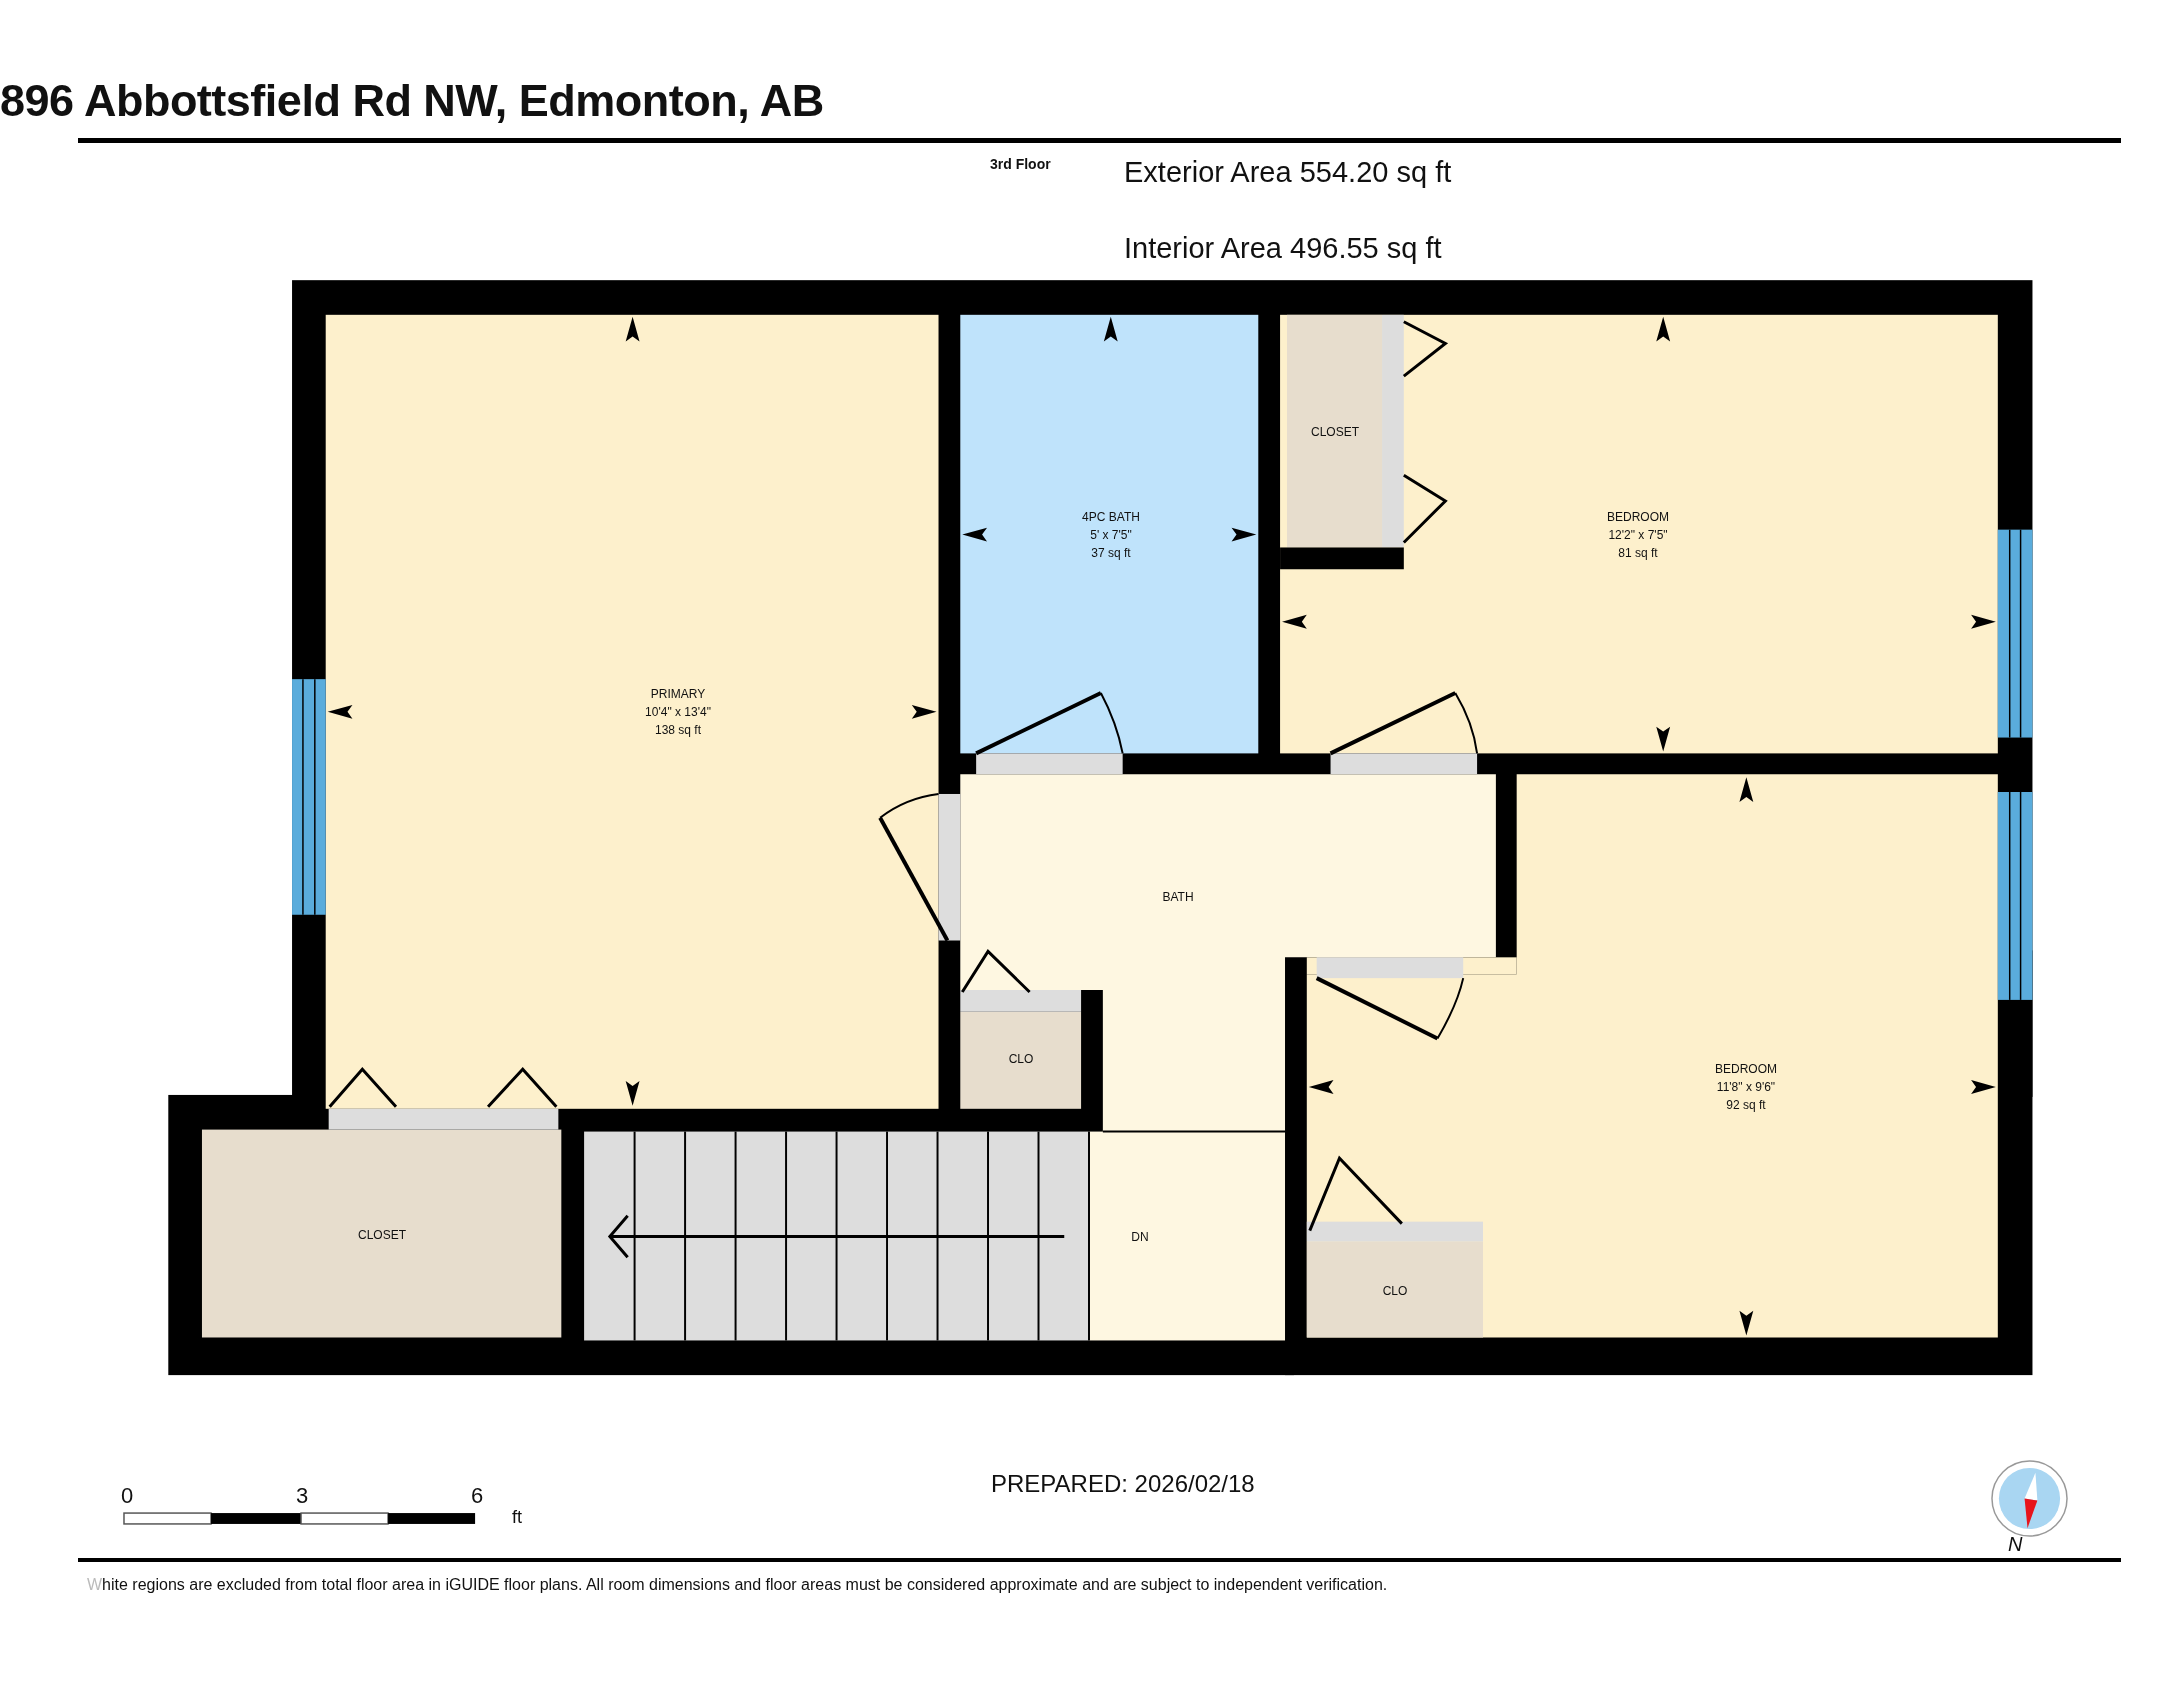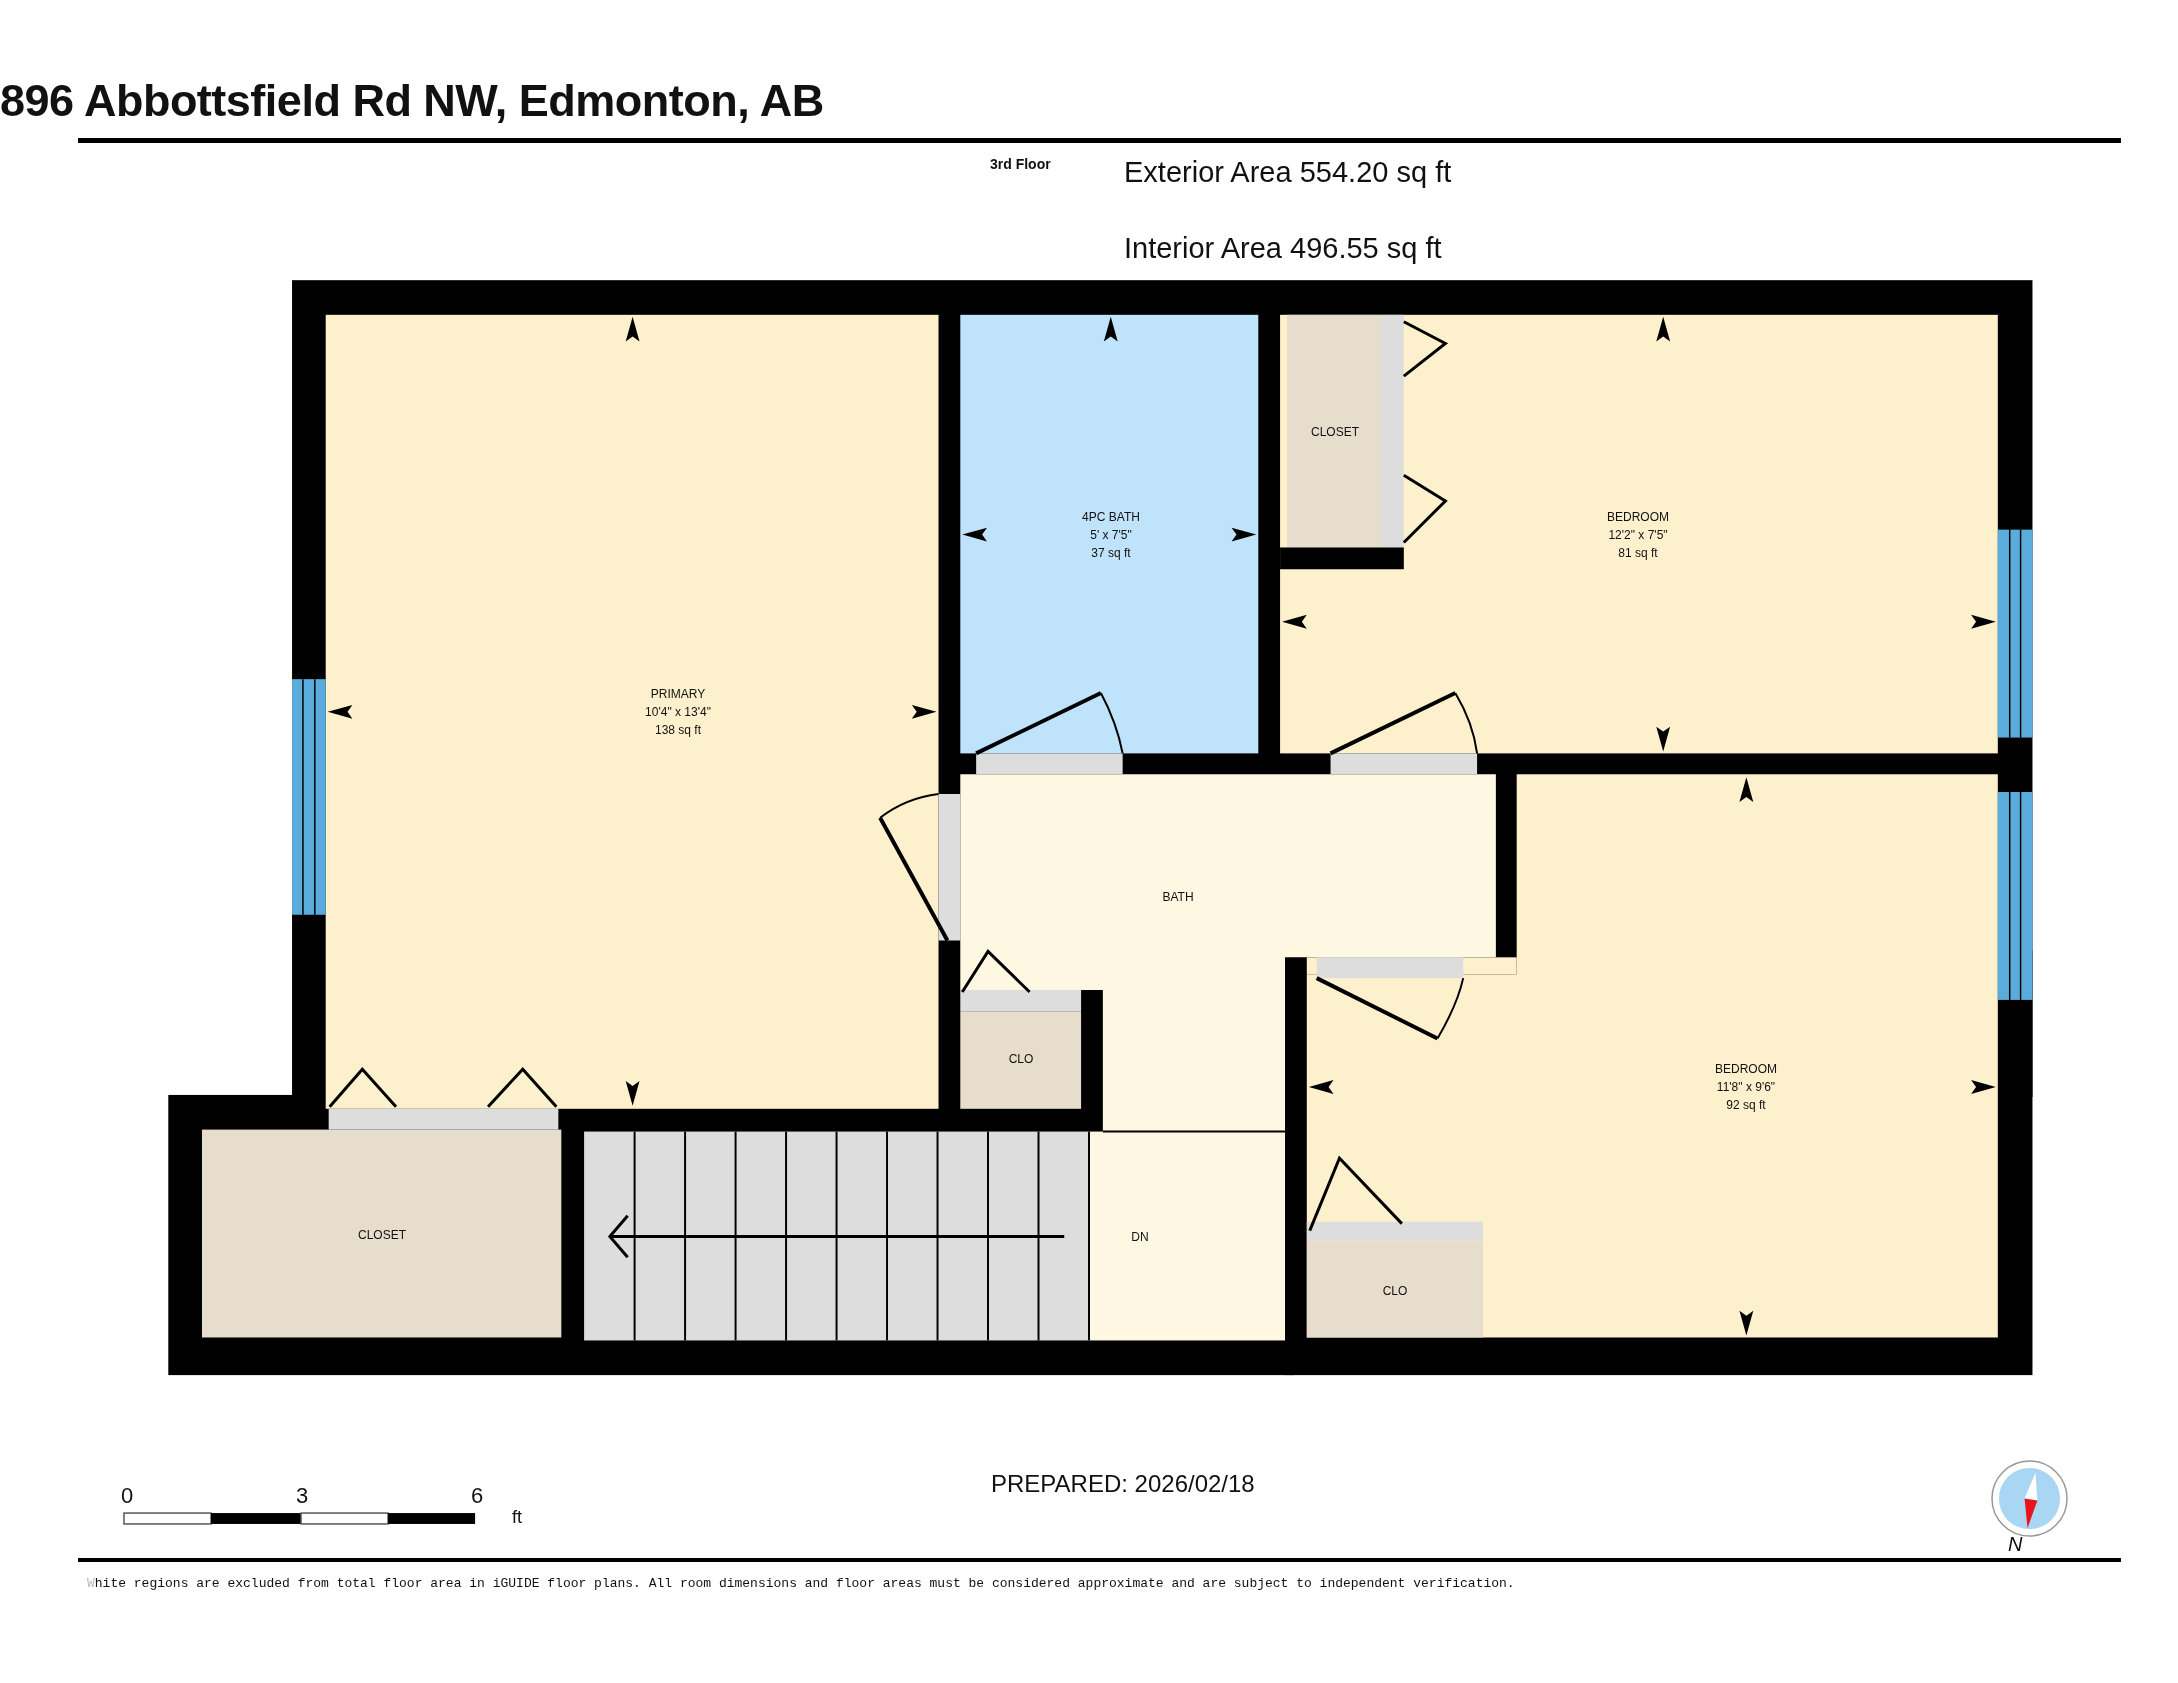--- a/index.html
+++ b/index.html
@@ -11,21 +11,21 @@
   .floor-name { left: 990px; top: 156px; font-size: 14px; font-weight: bold; }
   .area-line { left: 1124px; font-size: 29px; }
   .ext { top: 156px; }
   .int { top: 191px; margin-top: 41px; }
   svg.plan { position: absolute; left: 0; top: 0; }
   .room-label { position: absolute; text-align: center; font-size: 12px; line-height: 18px; transform: translate(-50%, -50%); white-space: nowrap; }
   .scale-num { position: absolute; font-size: 22px; top: 1483px; transform: translateX(-50%); }
   .scale-unit { position: absolute; font-size: 18px; left: 512px; top: 1507px; }
   .prepared { left: 991px; top: 1470px; font-size: 24px; }
   .rule-bottom { left: 78px; width: 2043px; top: 1558px; height: 4px; background: #000; }
-  .disclaimer { left: 87px; top: 1576px; font-size: 13px; font-family: Liberation Mono, monospace; }
+  .disclaimer { left: 87px; top: 1576px; font-size: 16px; }
   .disclaimer .first { color: #bbbbbb; }
   .compass { left: 1990px; top: 1459px; width: 79px; height: 79px; }
   .compass-n { left: 2008px; top: 1533px; font-size: 20px; font-style: italic; }
 </style>
 </head>
 <body>
 
 <div class="abs title">896 Abbottsfield Rd NW, Edmonton, AB</div>
 <div class="abs rule-top"></div>
 <div class="abs floor-name">3rd Floor</div>

